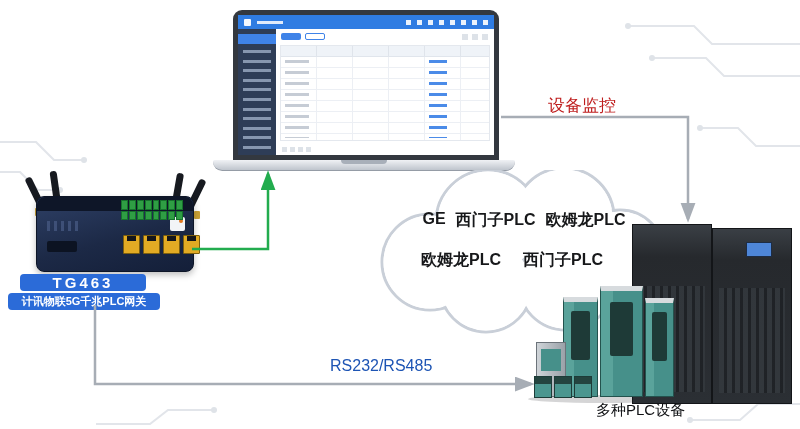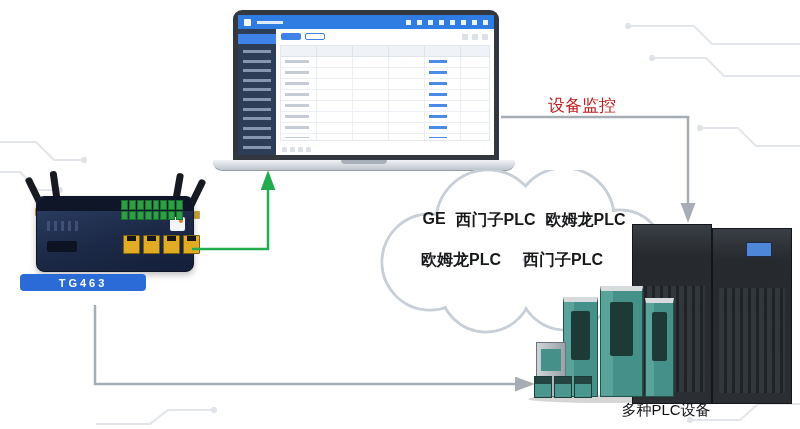--- a/index.html
+++ b/index.html
@@ -5,21 +5,21 @@
   html,body{margin:0;padding:0;background:#fff;}
   .stage{position:relative;width:800px;height:429px;background:#ffffff;overflow:hidden;
          font-family:"Liberation Sans","DejaVu Sans",sans-serif;}
   svg.layer{position:absolute;left:0;top:0;}
 
   
   .conn-label{position:absolute;font-weight:400;z-index:6;}
   .lbl-report{left:334px;top:186px;width:40px;font-size:17px;color:#2a3644;word-break:break-all;line-height:1.35;}
   .lbl-monitor{left:548px;top:94px;font-size:17px;color:#bf1e1e;}
   .lbl-serial{left:330px;top:357px;font-size:16px;color:#1d54b4;}
-  .lbl-plc{left:596px;top:401px;width:140px;text-align:center;font-size:15px;color:#101114;}
+  .lbl-plc{left:596px;top:401px;width:140px;text-align:left;font-size:15px;color:#101114;}
 
   
   .cloud{position:absolute;left:368px;top:170px;width:312px;height:168px;z-index:2;}
   .cloud-row{position:absolute;left:0;right:0;display:flex;justify-content:center;gap:10px;
              font-size:16px;font-weight:600;color:#17181a;}
   .row1{top:40px;}
   .row2{top:80px;gap:22px;transform:translateX(-12px);}
   .row3{top:114px;transform:translateX(6px);}
 
   
@@ -40,21 +40,21 @@
   .gw-terms i{background:#2f9e44;border:1px solid #16732c;}
   .gw-leds{position:absolute;left:10px;top:24px;width:34px;height:10px;
            background:repeating-linear-gradient(90deg,#41537b 0 3px,transparent 3px 7px);opacity:.9;}
   .gw-ports{position:absolute;left:86px;top:38px;display:flex;gap:3px;}
   .gw-ports i{width:15px;height:17px;background:#e2ab24;border:1px solid #7d5f0e;border-radius:1px;position:relative;display:block;}
   .gw-ports i::after{content:"";position:absolute;left:3px;top:0;width:9px;height:5px;background:#15161a;}
   .gw-sim{position:absolute;left:10px;top:44px;width:30px;height:11px;background:#0c1322;border-radius:2px;}
   .gw-logo{position:absolute;right:8px;top:20px;width:15px;height:14px;background:#f2f4f7;border-radius:2px;}
   .gw-logo::after{content:"";position:absolute;right:2px;top:2px;width:4px;height:4px;border-radius:50%;background:#e07820;}
   .gw-pill{position:absolute;background:#2b6bd8;border-radius:4px;color:#fff;display:flex;align-items:center;justify-content:center;}
-  .gw-model{left:12px;top:106px;width:126px;height:17px;font-size:11px;font-weight:700;letter-spacing:3px;}
+  .gw-model{left:12px;top:106px;width:126px;height:17px;font-size:15px;font-weight:700;letter-spacing:3px;}
   .gw-name{left:0;top:125px;width:152px;height:17px;font-size:11px;font-weight:600;}
 
   
   .laptop{position:absolute;left:213px;top:10px;width:302px;height:162px;z-index:2;}
   .lp-screen{position:absolute;left:20px;top:0;width:266px;height:150px;background:#33383f;
              border-radius:9px 9px 0 0;padding:5px;box-sizing:border-box;}
   .lp-inner{width:100%;height:100%;background:#fff;overflow:hidden;display:flex;flex-direction:column;}
   .ui-top{height:14px;background:#2f7ce2;display:flex;align-items:center;gap:6px;padding:0 6px;flex:none;}
   .ui-top .logo{width:7px;height:7px;background:#fff;opacity:.95;border-radius:1px;}
   .ui-top .tbar{width:26px;height:3px;background:rgba(255,255,255,.85);}
@@ -200,20 +200,21 @@
       <marker id="ah-gray" markerWidth="9" markerHeight="8" refX="6.5" refY="3" orient="auto">
         <path d="M0,0 L8,3 L0,6 z" fill="#a7adb5"></path>
       </marker>
     </defs>
     <polyline points="192,249 268,249 268,174" fill="none" stroke="#22ac4e" stroke-width="2.5" marker-end="url(#ah-green)"></polyline>
     <polyline points="501,117 688,117 688,219" fill="none" stroke="#a7adb5" stroke-width="2.5" marker-end="url(#ah-gray)"></polyline>
     <polyline points="95,305 95,384 531,384" fill="none" stroke="#a7adb5" stroke-width="2.5" marker-end="url(#ah-gray)"></polyline>
   </svg>
 
   <div class="conn-label lbl-monitor">设备监控</div>
+  <div class="conn-label lbl-serial">RS232/RS485</div>
 
   <div class="gateway">
     <span class="antenna a1"></span>
     <span class="antenna a2"></span>
     <span class="antenna a3"></span>
     <span class="antenna a4"></span>
     <span class="ant-base b1"></span>
     <span class="ant-base b2"></span>
     <span class="ant-base b3"></span>
     <span class="ant-base b4"></span>
@@ -241,20 +242,21 @@
       <div class="gw-ports">
         <i></i>
           <i></i>
           <i></i>
           <i></i>
       </div>
       <div class="gw-sim"></div>
       <div class="gw-logo"></div>
     </div>
     <div class="gw-pill gw-model">TG463</div>
+    <div class="gw-pill gw-name">计讯物联5G千兆PLC网关</div>
   </div>
 
   <div class="cloud">
     <svg width="312" height="168">
       <g stroke="#c9cfd8" stroke-width="3" fill="#ffffff">
         <circle cx="62" cy="92" r="48"></circle>
           <circle cx="120" cy="52" r="52"></circle>
         <circle cx="196" cy="48" r="50"></circle>
           <circle cx="252" cy="84" r="44"></circle>
         <circle cx="198" cy="112" r="48"></circle>

